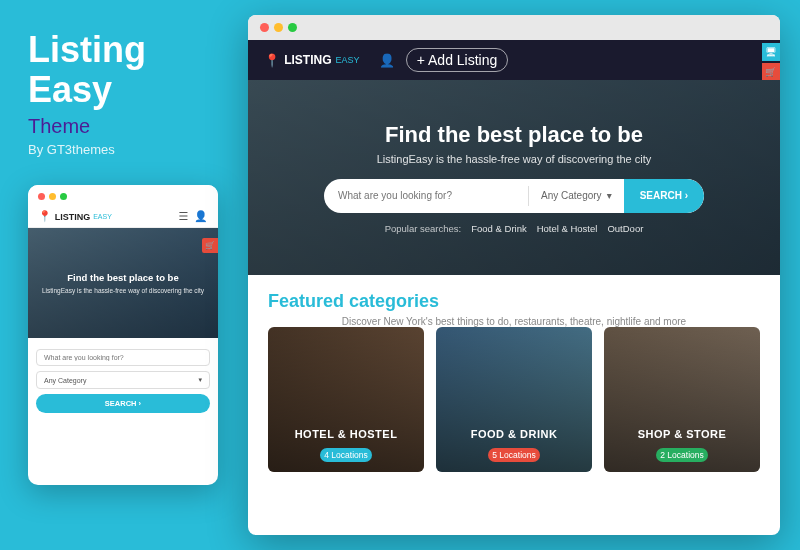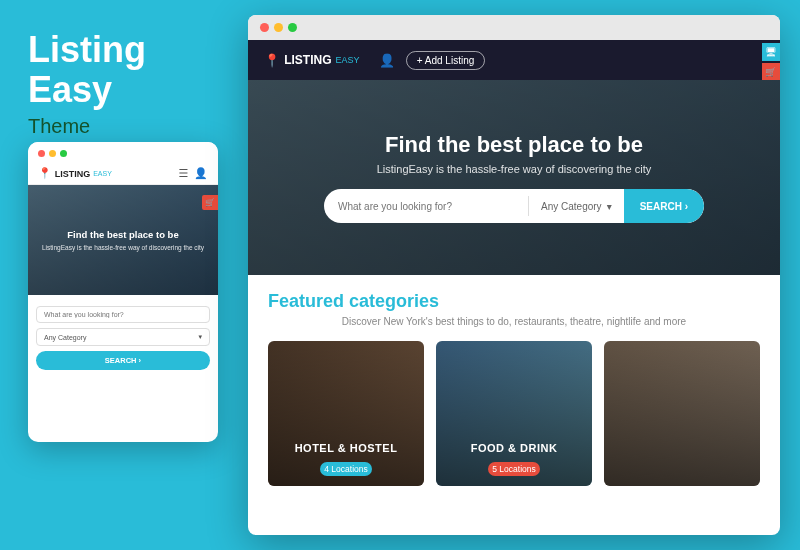--- a/index.html
+++ b/index.html
@@ -25,21 +25,21 @@
       flex-shrink: 0;
     }
     .brand-title {
       color: #fff;
       font-size: 36px;
       font-weight: 900;
       line-height: 1.1;
       margin-bottom: 6px;
     }
     .brand-subtitle {
-      color: #14532d;
+      color: #4c1d95;
       font-size: 20px;
       font-weight: 400;
       margin-bottom: 4px;
     }
     .brand-by {
       color: rgba(255,255,255,0.85);
       font-size: 13px;
       margin-bottom: 28px;
     }
 
@@ -269,21 +269,21 @@
       color: rgba(255,255,255,0.85);
       font-size: 13px;
       cursor: pointer;
     }
     .site-nav-add-btn {
       background: transparent;
       border: 1px solid rgba(255,255,255,0.6);
       color: #fff;
       border-radius: 20px;
       padding: 3px 10px;
-      font-size: 10px;
+      font-size: 14px;
       cursor: pointer;
       display: flex;
       align-items: center;
       gap: 4px;
     }
     .site-nav-right-bar {
       position: absolute;
       right: 0;
       top: 28px;
       width: 18px;
@@ -398,21 +398,20 @@
       text-align: left;
       font-size: 18px;
       font-weight: 700;
       color: #29bcd8;
       margin-bottom: 4px;
     }
     .featured-subtitle {
       text-align: center;
       font-size: 10px;
       color: #888;
-      margin-bottom: 14px;
     }
     .featured-cards {
       display: flex;
       gap: 12px;
     }
     .featured-card {
       flex: 1;
       height: 145px;
       border-radius: 6px;
       overflow: hidden;
@@ -466,20 +465,21 @@
   </style>
 </head>
 <body>
 
 <div class="left-panel">
   <div class="brand-title">
     <span>Listing</span><br>
     <span>Easy</span>
   </div>
   <div class="brand-subtitle">Theme</div>
+  <div class="brand-by">By GT3themes</div>
 
   <div class="mobile-mockup">
     <div class="mobile-dots">
       <div class="mobile-dot"></div>
       <div class="mobile-dot"></div>
       <div class="mobile-dot"></div>
     </div>
     <div class="mobile-nav">
       <div class="mobile-logo">
         <span class="mobile-logo-pin">📍</span>
@@ -543,20 +543,26 @@
       <div class="hero-search-bar">
         <input class="hero-search-input" type="text" readonly="" placeholder="What are you looking for?" style="">
         <div class="hero-search-divider"></div>
         <div class="hero-category-select">
           <span>Any Category</span>
           <span>▾</span>
         </div>
         <button class="hero-search-btn">
           <span>SEARCH ›</span>
         </button>
+      </div>
+      <div class="hero-popular">
+        <span class="hero-popular-label">Popular searches:</span>
+        <span class="hero-popular-tag">Food &amp; Drink</span>
+        <span class="hero-popular-tag">Hotel &amp; Hostel</span>
+        <span class="hero-popular-tag">OutDoor</span>
       </div>
     </div>
 
     <div class="featured-section">
       <div class="featured-title">Featured categories</div>
       <div class="featured-subtitle">Discover New York's best things to do, restaurants, theatre, nightlife and more</div>
       <div class="featured-cards">
         <div class="featured-card">
           <div class="card-bg-hotel"></div>
           <div class="card-overlay">
@@ -566,17 +572,21 @@
         </div>
         <div class="featured-card">
           <div class="card-bg-food"></div>
           <div class="card-overlay">
             <div class="card-title">FOOD &amp; DRINK</div>
             <span class="card-badge red">5 Locations</span>
           </div>
         </div>
         <div class="featured-card">
           <div class="card-bg-shop"></div>
+          <div class="card-overlay">
+            <div class="card-title">SHOP &amp; STORE</div>
+            <span class="card-badge green">2 Locations</span>
+          </div>
         </div>
       </div>
     </div>
   </div>
 </div>
 
 </body></html>

